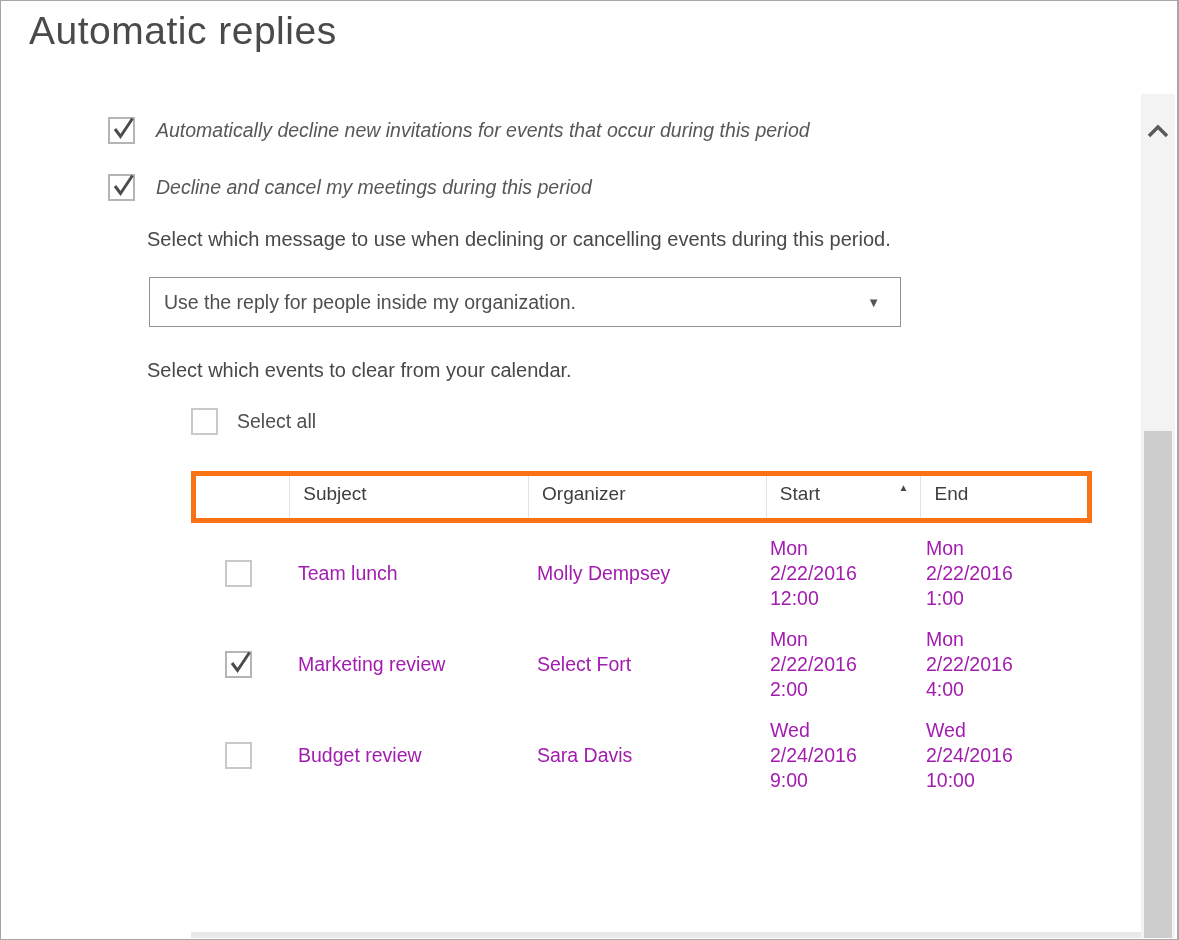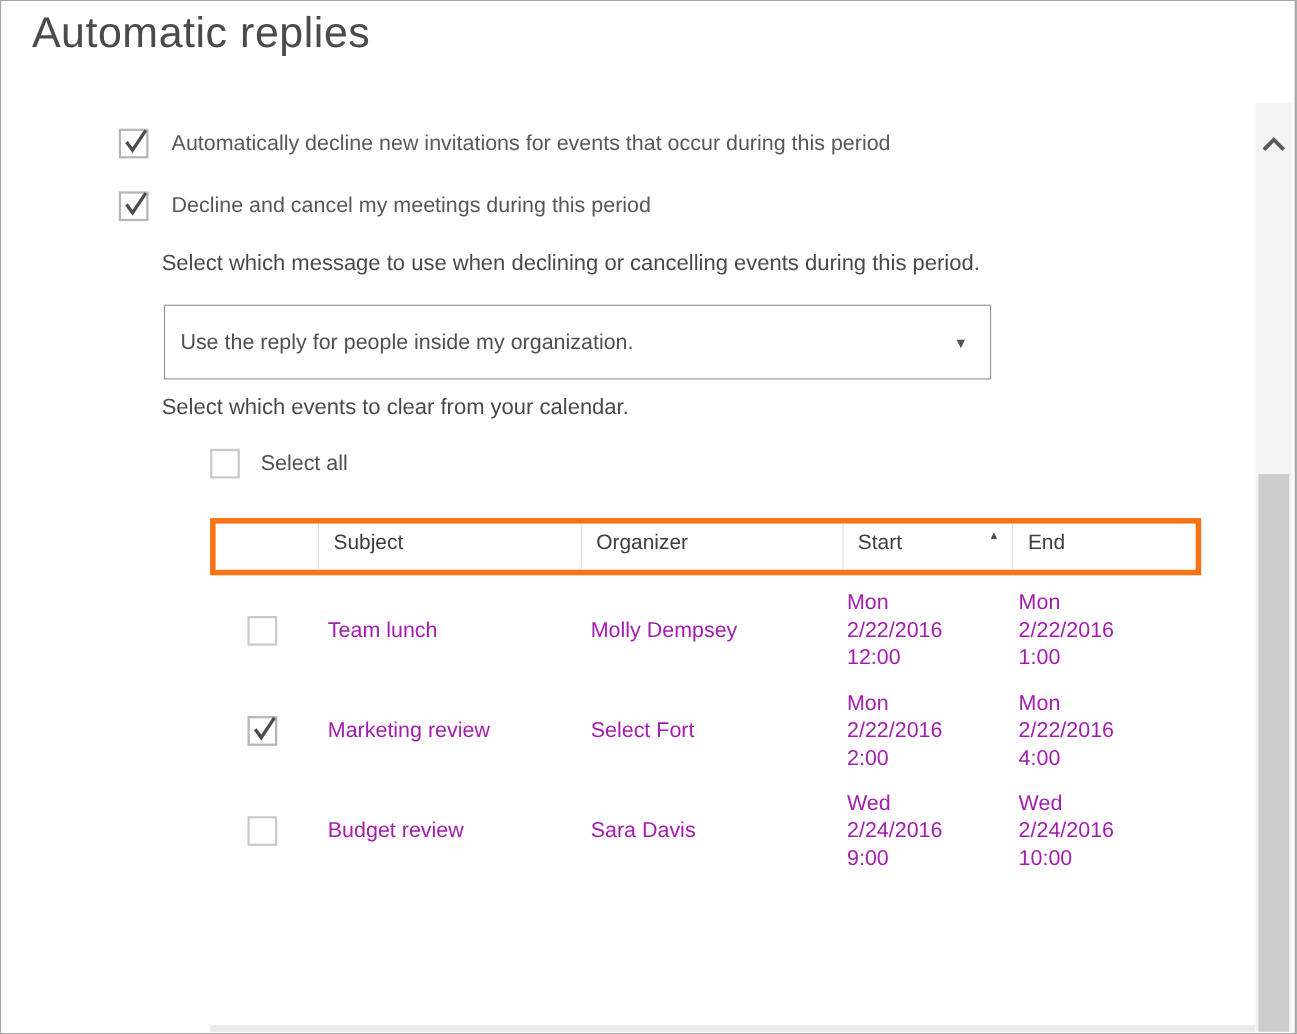--- a/index.html
+++ b/index.html
@@ -14,41 +14,41 @@
     position: absolute; inset: 0;
     border: 1px solid #a6a6a6;
     border-right-width: 2px;
     background: #fff;
   }
   .page-title {
     position: absolute; left: 28px; top: 8px;
     font-size: 39px; font-weight: 300; color: #4a4a4a;
     letter-spacing: 0.5px;
   }
-  .opt-row { position: absolute; left: 107px; display: flex; align-items: center; }
+  .opt-row { position: absolute; left: 107px; display: flex; align-items: center; font-style: italic; }
   .opt-row-1 { top: 116px; }
   .opt-row-2 { top: 173px; }
   .checkbox {
     width: 27px; height: 27px; background: #fff;
     border: 2px solid #b5b5b5; position: relative; flex: 0 0 auto;
     cursor: pointer;
   }
   .checkbox.light { border-color: #c9c9c9; }
   .checkbox .check { display: none; position: absolute; left: 0; top: -4px; width: 27px; height: 29px; }
   .checkbox.checked .check { display: block; }
   .opt-label { margin-left: 21px; font-size: 19.5px; color: #575757; white-space: nowrap; }
   .section-label {
     position: absolute; left: 146px;
     font-size: 20px; color: #484848; white-space: nowrap;
   }
   .msg-label { top: 227px; }
   .events-label { top: 358px; }
   .dropdown {
     position: absolute; left: 148px; top: 276px;
-    width: 752px; height: 68px;
+    width: 752px; height: 50px;
     border: 1px solid #929292; background: #fff;
     display: flex; align-items: center; cursor: pointer;
   }
   .dropdown-value {
     padding-left: 14px; font-size: 19.5px; color: #4f4f4f;
     flex: 1 1 auto; white-space: nowrap; overflow: hidden;
   }
   .dropdown-caret {
     flex: 0 0 auto; margin-right: 20px;
     font-size: 13px; color: #555;

